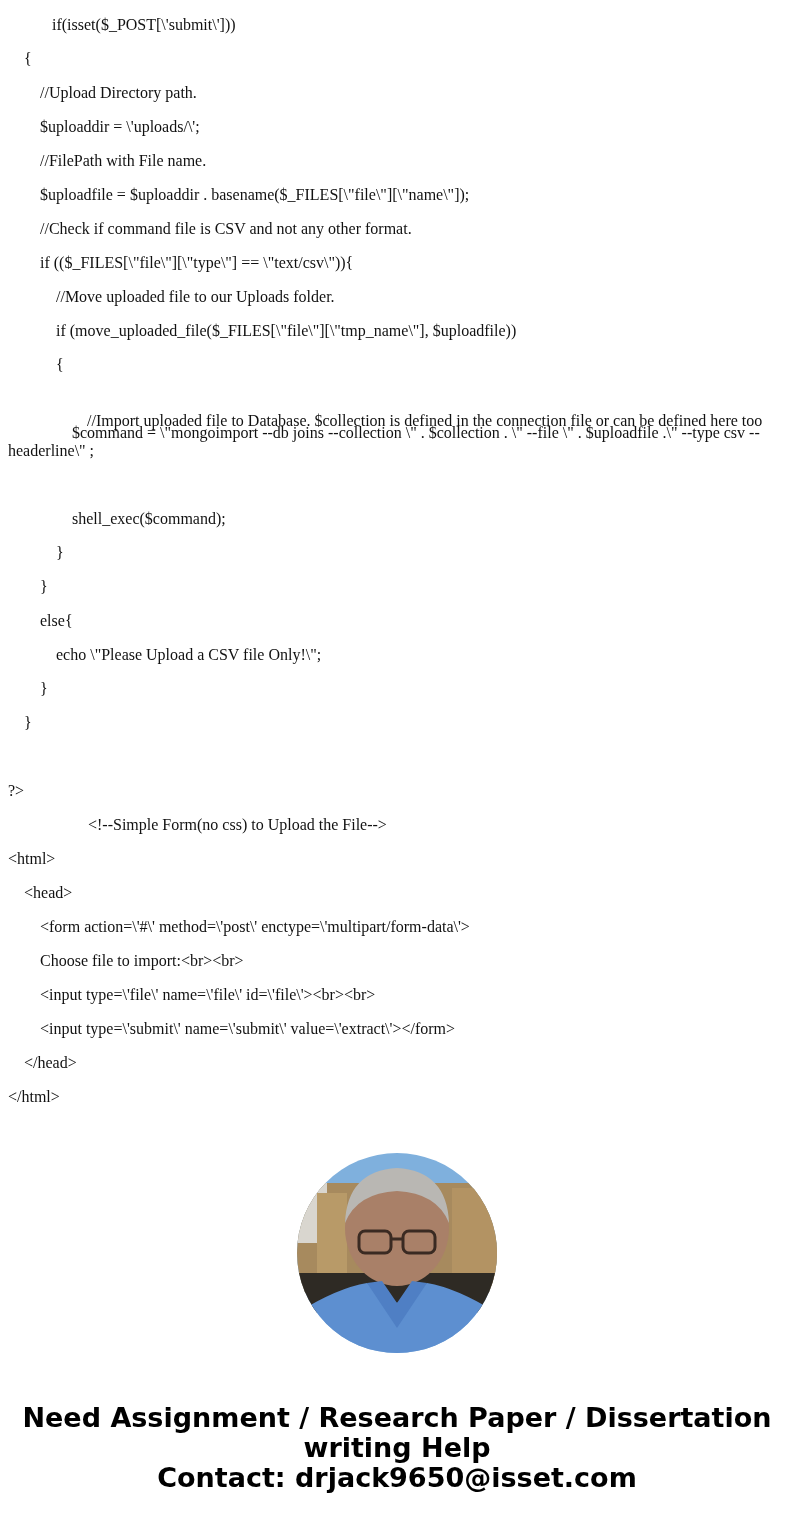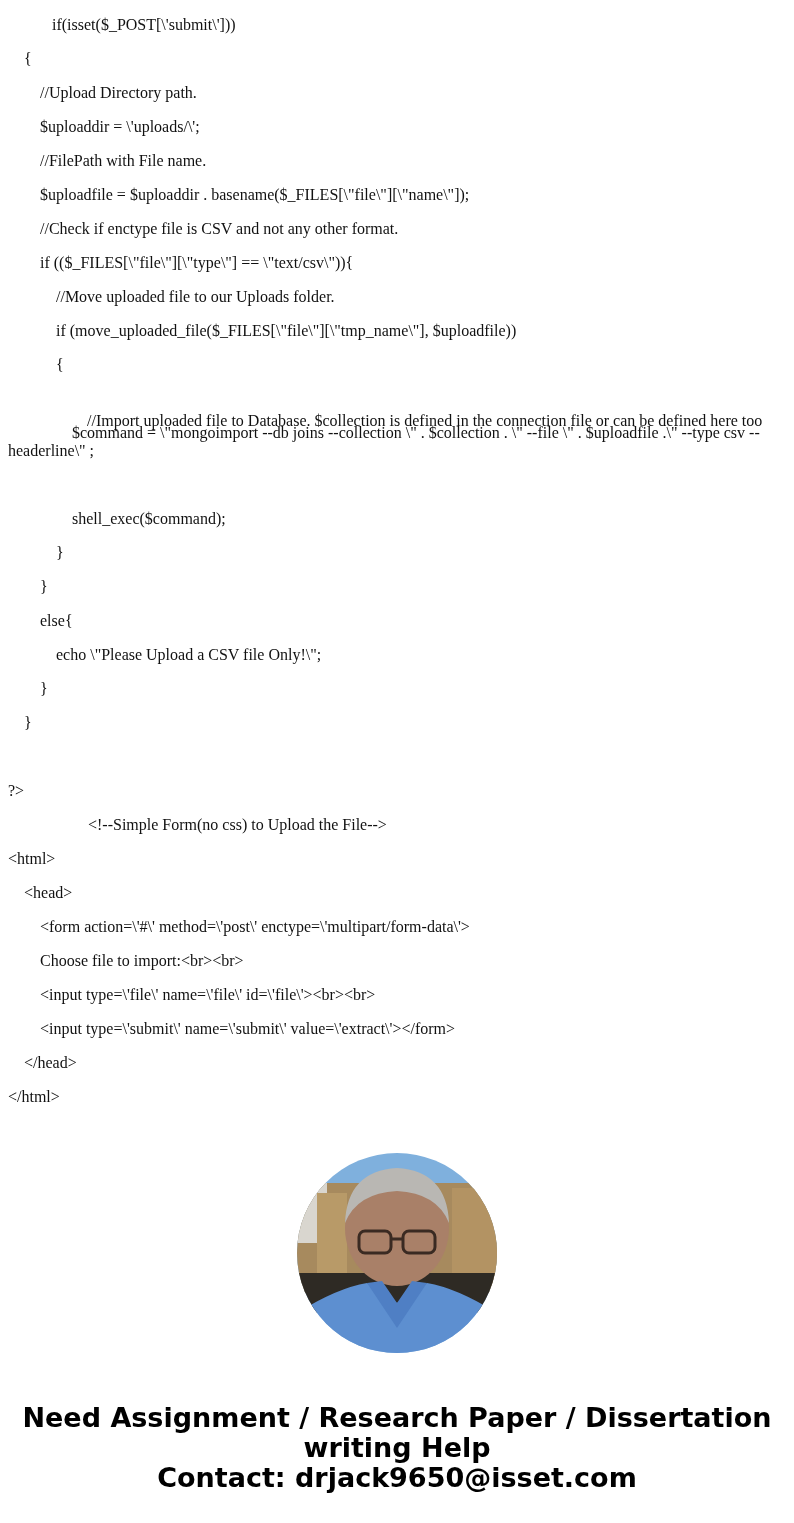--- a/index.html
+++ b/index.html
@@ -52,21 +52,21 @@
 </head>
 <body>
 
 <div id="code-block">
     <div class="code-line" style="top: 16px; padding-left: 36px;">    if(isset($_POST[\'submit\']))</div>
     <div class="code-line" style="top: 50px;">    {</div>
     <div class="code-line" style="top: 84px;">        //Upload Directory path.</div>
     <div class="code-line" style="top: 118px;">        $uploaddir = \'uploads/\';</div>
     <div class="code-line" style="top: 152px;">        //FilePath with File name.</div>
     <div class="code-line" style="top: 186px;">        $uploadfile = $uploaddir . basename($_FILES[\"file\"][\"name\"]);</div>
-    <div class="code-line" style="top: 220px;">        //Check if enctype file is CSV and not any other format.</div>
+    <div class="code-line" style="top: 220px;">        //Check if command file is CSV and not any other format.</div>
     <div class="code-line" style="top: 254px;">        if (($_FILES[\"file\"][\"type\"] == \"text/csv\")){</div>
     <div class="code-line" style="top: 288px;">            //Move uploaded file to our Uploads folder.</div>
     <div class="code-line" style="top: 322px;">            if (move_uploaded_file($_FILES[\"file\"][\"tmp_name\"], $uploadfile))</div>
     <div class="code-line" style="top: 356px;">            {</div>
     <div class="code-line" style="top: 412px; margin-left: 15px;">                //Import uploaded file to Database. $collection is defined in the connection file or can be defined here too</div>
     <div class="code-line" style="top: 424px;">                $command = \"mongoimport --db joins --collection \" . $collection . \" --file \" . $uploadfile .\" --type csv --headerline\" ;</div>
     <div class="code-line" style="top: 476px;"></div>
     <div class="code-line" style="top: 510px;">                shell_exec($command);</div>
     <div class="code-line" style="top: 544px;">            }</div>
     <div class="code-line" style="top: 578px;">        }</div>

